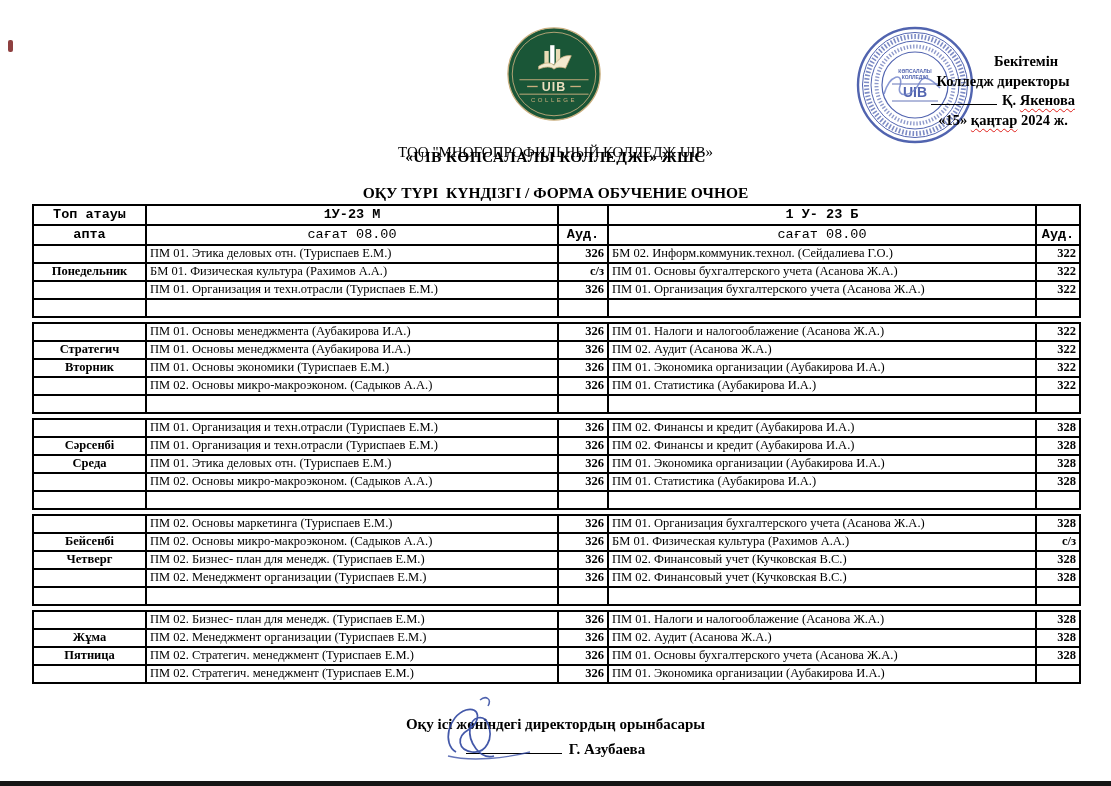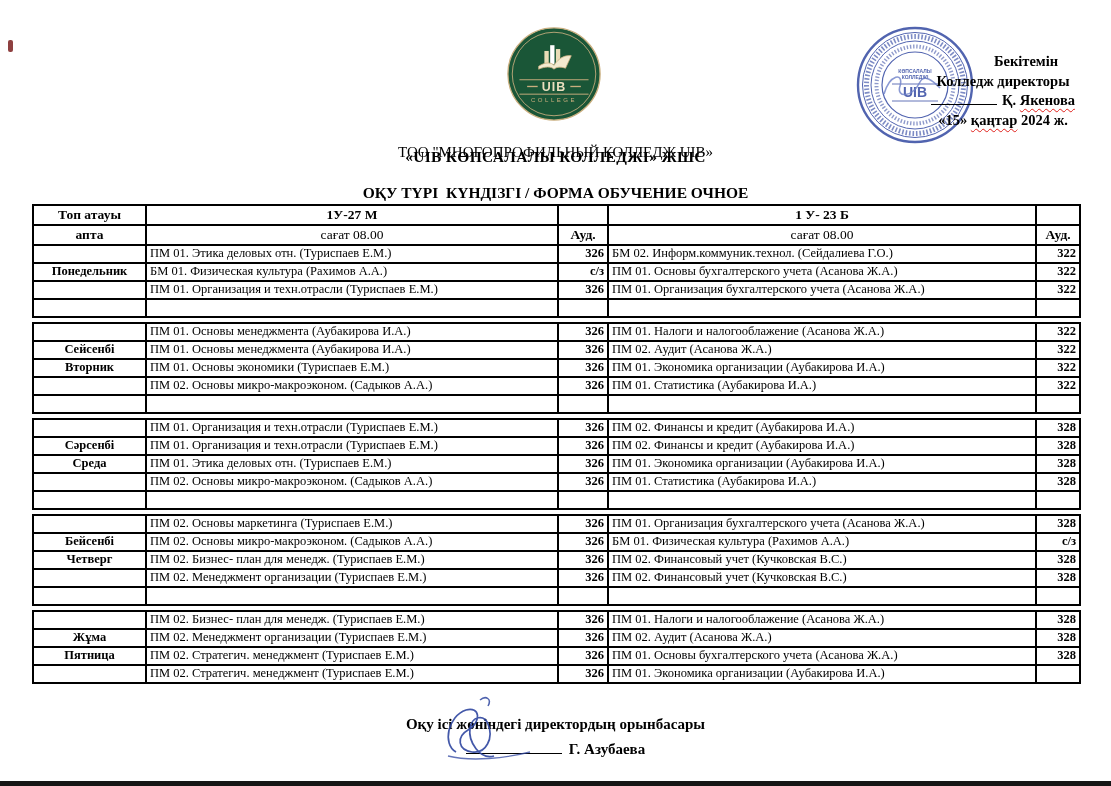--- a/index.html
+++ b/index.html
@@ -21,21 +21,21 @@
   .org-kk{position:absolute;top:124px;left:0;width:1111px;text-align:center;
           font-weight:bold;font-size:15.5px;letter-spacing:.3px;margin-top:24px;}
   .org-ru{position:absolute;top:144px;left:0;width:1111px;text-align:center;font-size:15px;}
   .doc-title{position:absolute;top:184px;left:0;width:1111px;text-align:center;
              font-weight:bold;font-size:15.5px;white-space:pre;}
 
   #schedule{position:absolute;top:204px;left:32px;width:1047px;}
   table.sched{border-collapse:collapse;table-layout:fixed;width:1047px;margin:0 0 4px 0;}
   table.sched td{border:2px solid #000;height:16px;font-size:12.5px;line-height:1.05;
                  padding:0 3px;overflow:hidden;white-space:nowrap;vertical-align:middle;}
-  table.sched tr.header-row td{height:18px;font-size:13.5px;}
+  table.sched tr.header-row td{height:18px;font-size:13.5px;font-family:Liberation Mono, monospace;}
   td.day{text-align:center;font-weight:bold;}
   td.subj{text-align:left;padding-left:4px;}
   td.aud{text-align:right;font-weight:bold;padding-right:4px;border-radius:6px;}
   td.hcell{text-align:center;font-weight:bold;}
   td.time{text-align:center;font-weight:normal;white-space:pre;font-size:13px;}
 
   .footer-title{position:absolute;top:716px;left:0;width:1111px;text-align:center;
                 font-weight:bold;font-size:15px;}
   .footer-name{position:absolute;top:741px;left:0;width:1111px;text-align:center;
                font-weight:bold;font-size:15px;}
@@ -100,21 +100,21 @@
         <colgroup>
           <col style="width: 113px;">
           <col style="width: 412px;">
           <col style="width: 50px;">
           <col style="width: 428px;">
           <col style="width: 44px;">
         </colgroup>
         <tbody>
           <tr class="header-row">
             <td class="hcell">Топ атауы</td>
-            <td class="hcell">1У-27 М</td>
+            <td class="hcell">1У-23 М</td>
             <td class="hcell"></td>
             <td class="hcell">1 У- 23 Б</td>
             <td class="hcell"></td>
           </tr>
           <tr class="header-row">
             <td class="hcell">апта</td>
             <td class="time">сағат   08.00</td>
             <td class="hcell">Ауд.</td>
             <td class="time">сағат   08.00</td>
             <td class="hcell">Ауд.</td>
@@ -159,21 +159,21 @@
         </colgroup>
         <tbody>
           <tr>
             <td class="day"></td>
             <td class="subj">ПМ 01. Основы менеджмента (Аубакирова И.А.)</td>
             <td class="aud">326</td>
             <td class="subj">ПМ 01. Налоги и налогооблажение (Асанова Ж.А.)</td>
             <td class="aud">322</td>
           </tr>
           <tr>
-            <td class="day">Сейсенбі</td>
+            <td class="day">Стратегич</td>
             <td class="subj">ПМ 01. Основы менеджмента (Аубакирова И.А.)</td>
             <td class="aud">326</td>
             <td class="subj">ПМ 02. Аудит  (Асанова Ж.А.)</td>
             <td class="aud">322</td>
           </tr>
           <tr>
             <td class="day">Вторник</td>
             <td class="subj">ПМ 01. Основы экономики (Туриспаев Е.М.)</td>
             <td class="aud">326</td>
             <td class="subj">ПМ 01. Экономика организации (Аубакирова И.А.)</td>

